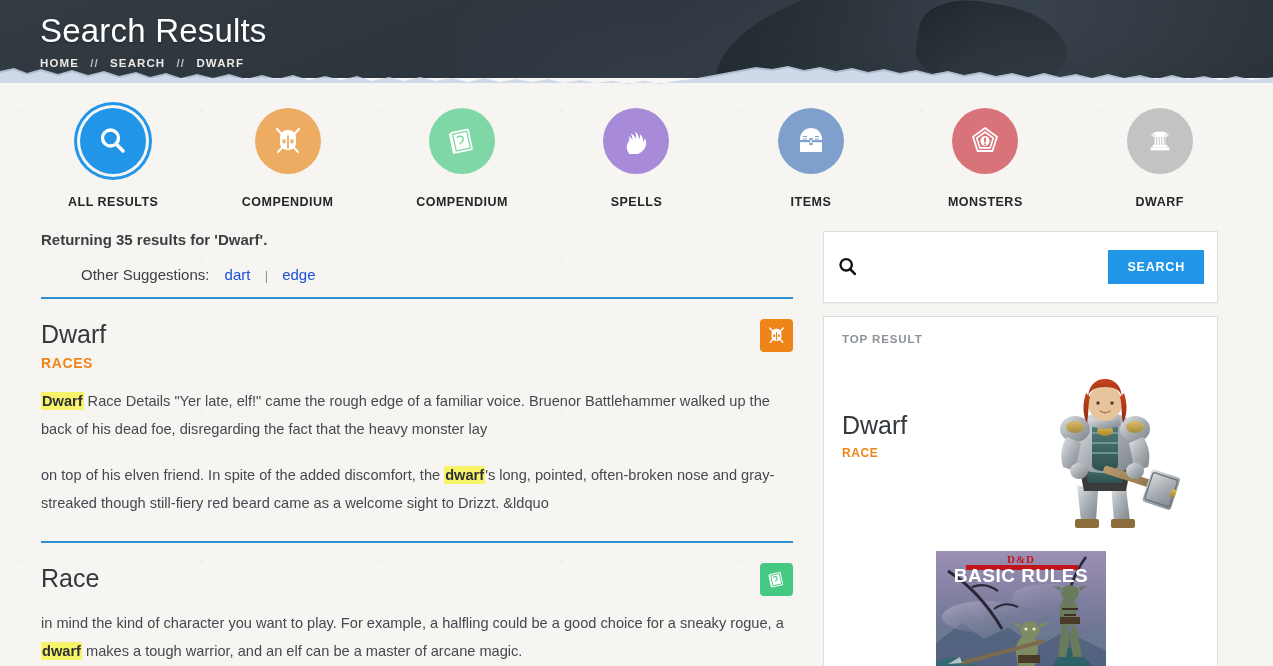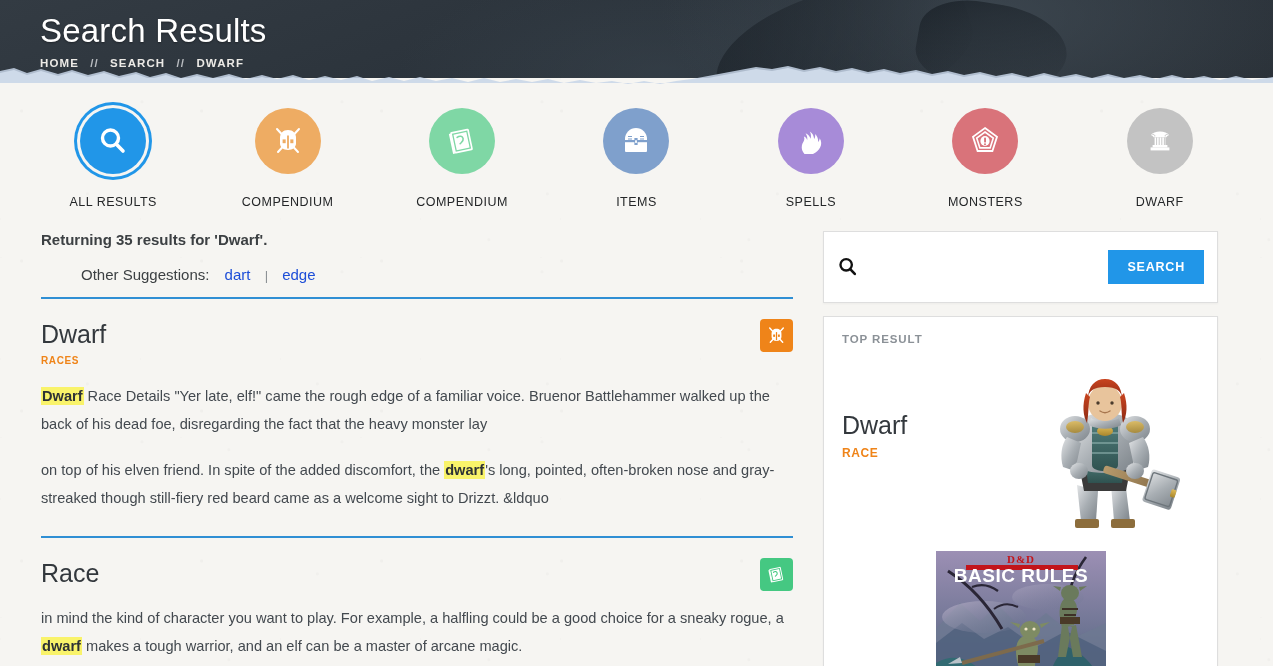--- a/index.html
+++ b/index.html
@@ -106,21 +106,21 @@
     align-items: center;
     justify-content: center;
     position: relative;
   }
   .cat.active .cat-circle {
     box-shadow: 0 0 0 3px #f6f5f2, 0 0 0 6px #2196e8;
   }
   .cat-label {
     margin-top: 21px;
     font-size: 12.5px;
-    font-weight: normal;
+    font-weight: bold;
     letter-spacing: 0.5px;
     color: #242628;
     white-space: nowrap;
   }
   .cat-circle svg { display: block; }
 
   
   .layout {
     position: relative;
     z-index: 2;
@@ -160,21 +160,21 @@
   }
   .result + .result { margin-top: 24px; }
   .result-title {
     font-size: 25px;
     font-weight: normal;
     color: #33383d;
     margin: 0;
     line-height: 30px;
   }
   .result-cat {
-    font-size: 10px;
+    font-size: 14px;
     font-weight: bold;
     letter-spacing: 0.6px;
     margin-top: 6px;
   }
   .result-cat.races { color: #ef8419; }
   .result-cat.rules { color: #45c882; }
   .result-body {
     font-size: 14.6px;
     line-height: 28px;
     color: #43494f;
@@ -352,43 +352,43 @@
           <rect x="9.3" y="8.4" width="14.4" height="17.2" fill="none" stroke="#7fd7a5" stroke-width="1.3"></rect>
           <path d="M13 12.5c3-1.5 5.6-.2 5.6 2.4 0 2.6-2.4 3.2-4 4.4" fill="none" stroke="#7fd7a5" stroke-width="1.6" stroke-linecap="round"></path>
           <rect x="5.6" y="7.4" width="2" height="20.4" fill="#fff"></rect>
         </g>
       </svg>
     </div>
     <div class="cat-label">COMPENDIUM</div>
   </div>
 
   <div class="cat">
+    <div class="cat-circle" style="background:#a78bd8">
+      <svg width="34" height="34" viewBox="0 0 34 34">
+        <path d="M10.5 30c-2.3-2.6-3.2-5.7-2.6-8.6.5-2.2 1.8-3.7 2.3-5.4.3-1.1.2-2.1-.3-3.4
+                 1.8.6 2.9 1.9 3.3 3.6.4-2.6-.2-4.8-1.6-7 2.6 1.1 4.2 3 4.9 5.6.8-2.5.6-4.9-.7-7.4
+                 2.8 1.9 4.2 4.5 4.3 7.7 1-1.6 1.3-3.3 1-5.2 2.3 2.2 3.3 4.9 3 8 1-1 1.5-2.2 1.6-3.7
+                 1.9 3.1 2 6.2.4 9.3-1.5 2.9-3.9 5-7.1 6.5z" fill="#fff"></path>
+      </svg>
+    </div>
+    <div class="cat-label">SPELLS</div>
+  </div>
+
+  <div class="cat">
     <div class="cat-circle" style="background:#7fa0cc">
       <svg width="34" height="34" viewBox="0 0 34 34">
         <path d="M6 15a11 11 0 0 1 22 0v2H6z" fill="#fff"></path>
         <rect x="6" y="17" width="22" height="11" rx="1" fill="#fff"></rect>
         <rect x="6" y="16" width="22" height="2.2" fill="#7fa0cc"></rect>
         <rect x="15.4" y="14" width="3.2" height="7" fill="#7fa0cc"></rect>
         <rect x="16.1" y="16.3" width="1.8" height="2.6" fill="#fff"></rect>
         <path d="M9 12.5h4M9 15h4M21 12.5h4M21 15h4" stroke="#7fa0cc" stroke-width="1"></path>
       </svg>
     </div>
     <div class="cat-label">ITEMS</div>
-  </div>
-
-  <div class="cat">
-    <div class="cat-circle" style="background:#a78bd8">
-      <svg width="34" height="34" viewBox="0 0 34 34">
-        <path d="M10.5 30c-2.3-2.6-3.2-5.7-2.6-8.6.5-2.2 1.8-3.7 2.3-5.4.3-1.1.2-2.1-.3-3.4
-                 1.8.6 2.9 1.9 3.3 3.6.4-2.6-.2-4.8-1.6-7 2.6 1.1 4.2 3 4.9 5.6.8-2.5.6-4.9-.7-7.4
-                 2.8 1.9 4.2 4.5 4.3 7.7 1-1.6 1.3-3.3 1-5.2 2.3 2.2 3.3 4.9 3 8 1-1 1.5-2.2 1.6-3.7
-                 1.9 3.1 2 6.2.4 9.3-1.5 2.9-3.9 5-7.1 6.5z" fill="#fff"></path>
-      </svg>
-    </div>
-    <div class="cat-label">SPELLS</div>
   </div>
 
   <div class="cat">
     <div class="cat-circle" style="background:#d9737a">
       <svg width="34" height="34" viewBox="0 0 34 34">
         <path d="M17 4l12 8.8-4.6 14.2H9.6L5 12.8z" fill="none" stroke="#fff" stroke-width="1.8"></path>
         <path d="M17 8l8.3 6.1-3.2 9.8h-10.2L8.7 14.1z" fill="none" stroke="#fff" stroke-width="1.6"></path>
         <ellipse cx="17" cy="17" rx="4.6" ry="5" fill="#fff"></ellipse>
         <rect x="16.1" y="13.6" width="1.9" height="5" rx="0.9" fill="#d9737a"></rect>
         <circle cx="17" cy="20.3" r="1" fill="#d9737a"></circle>

